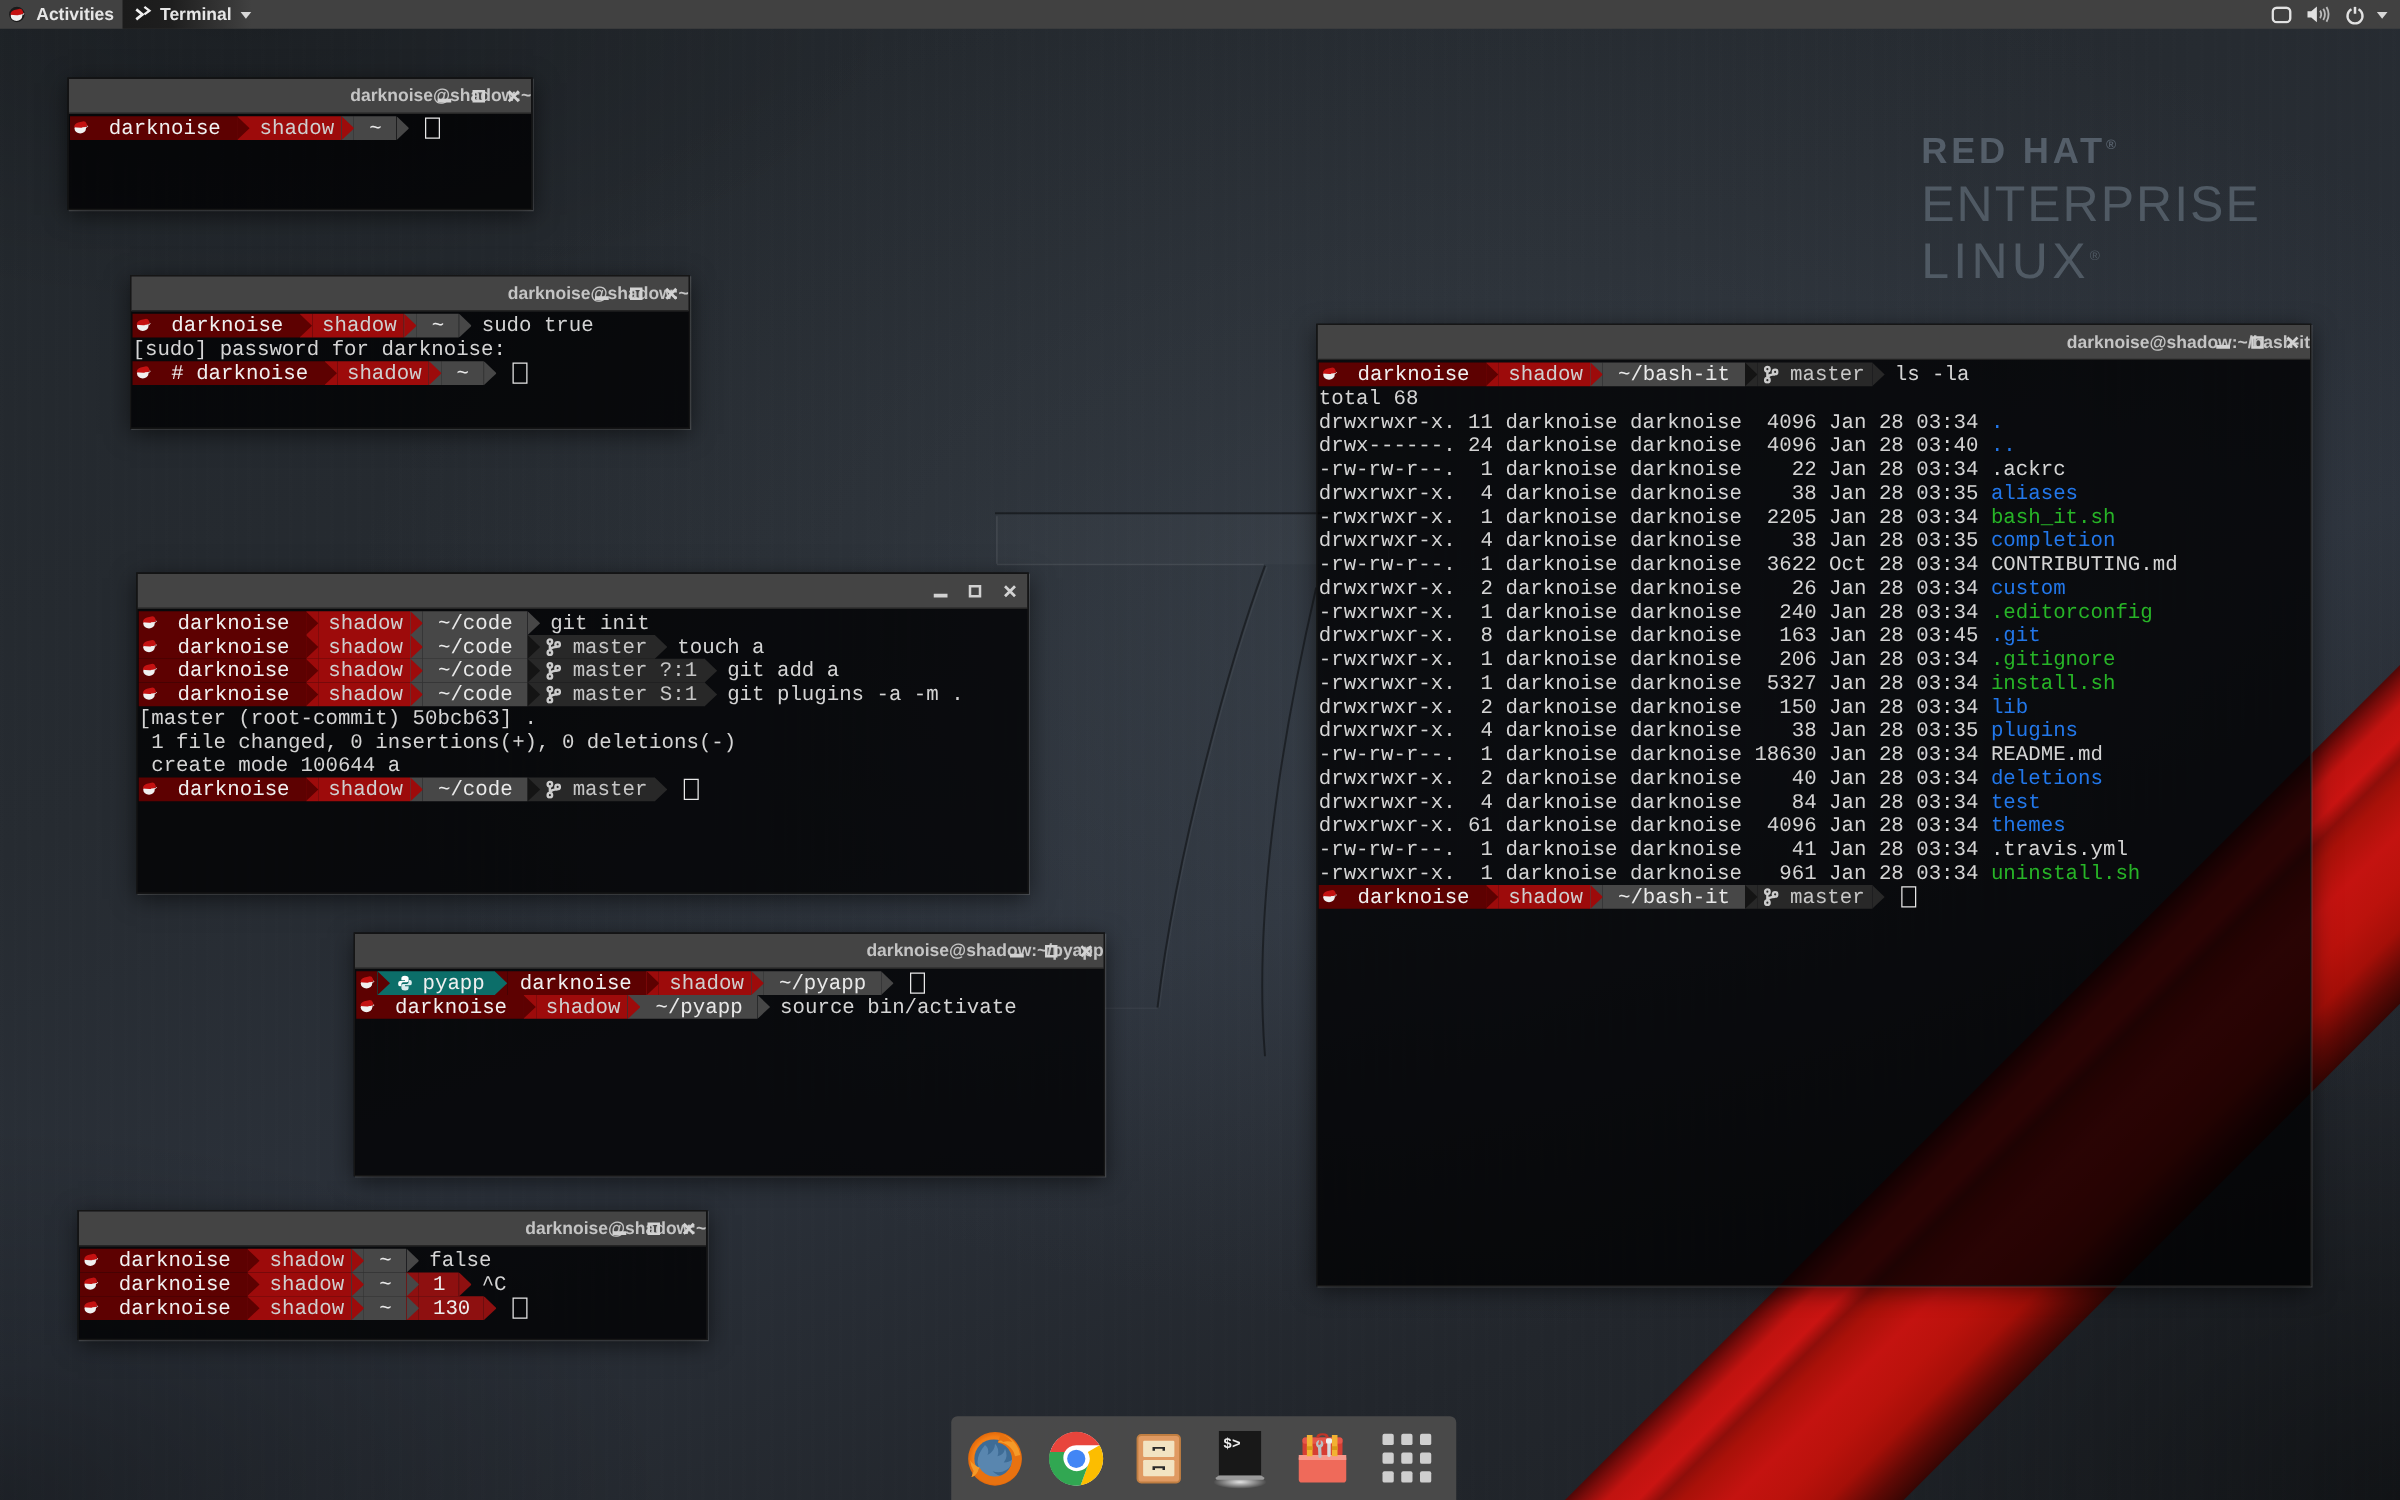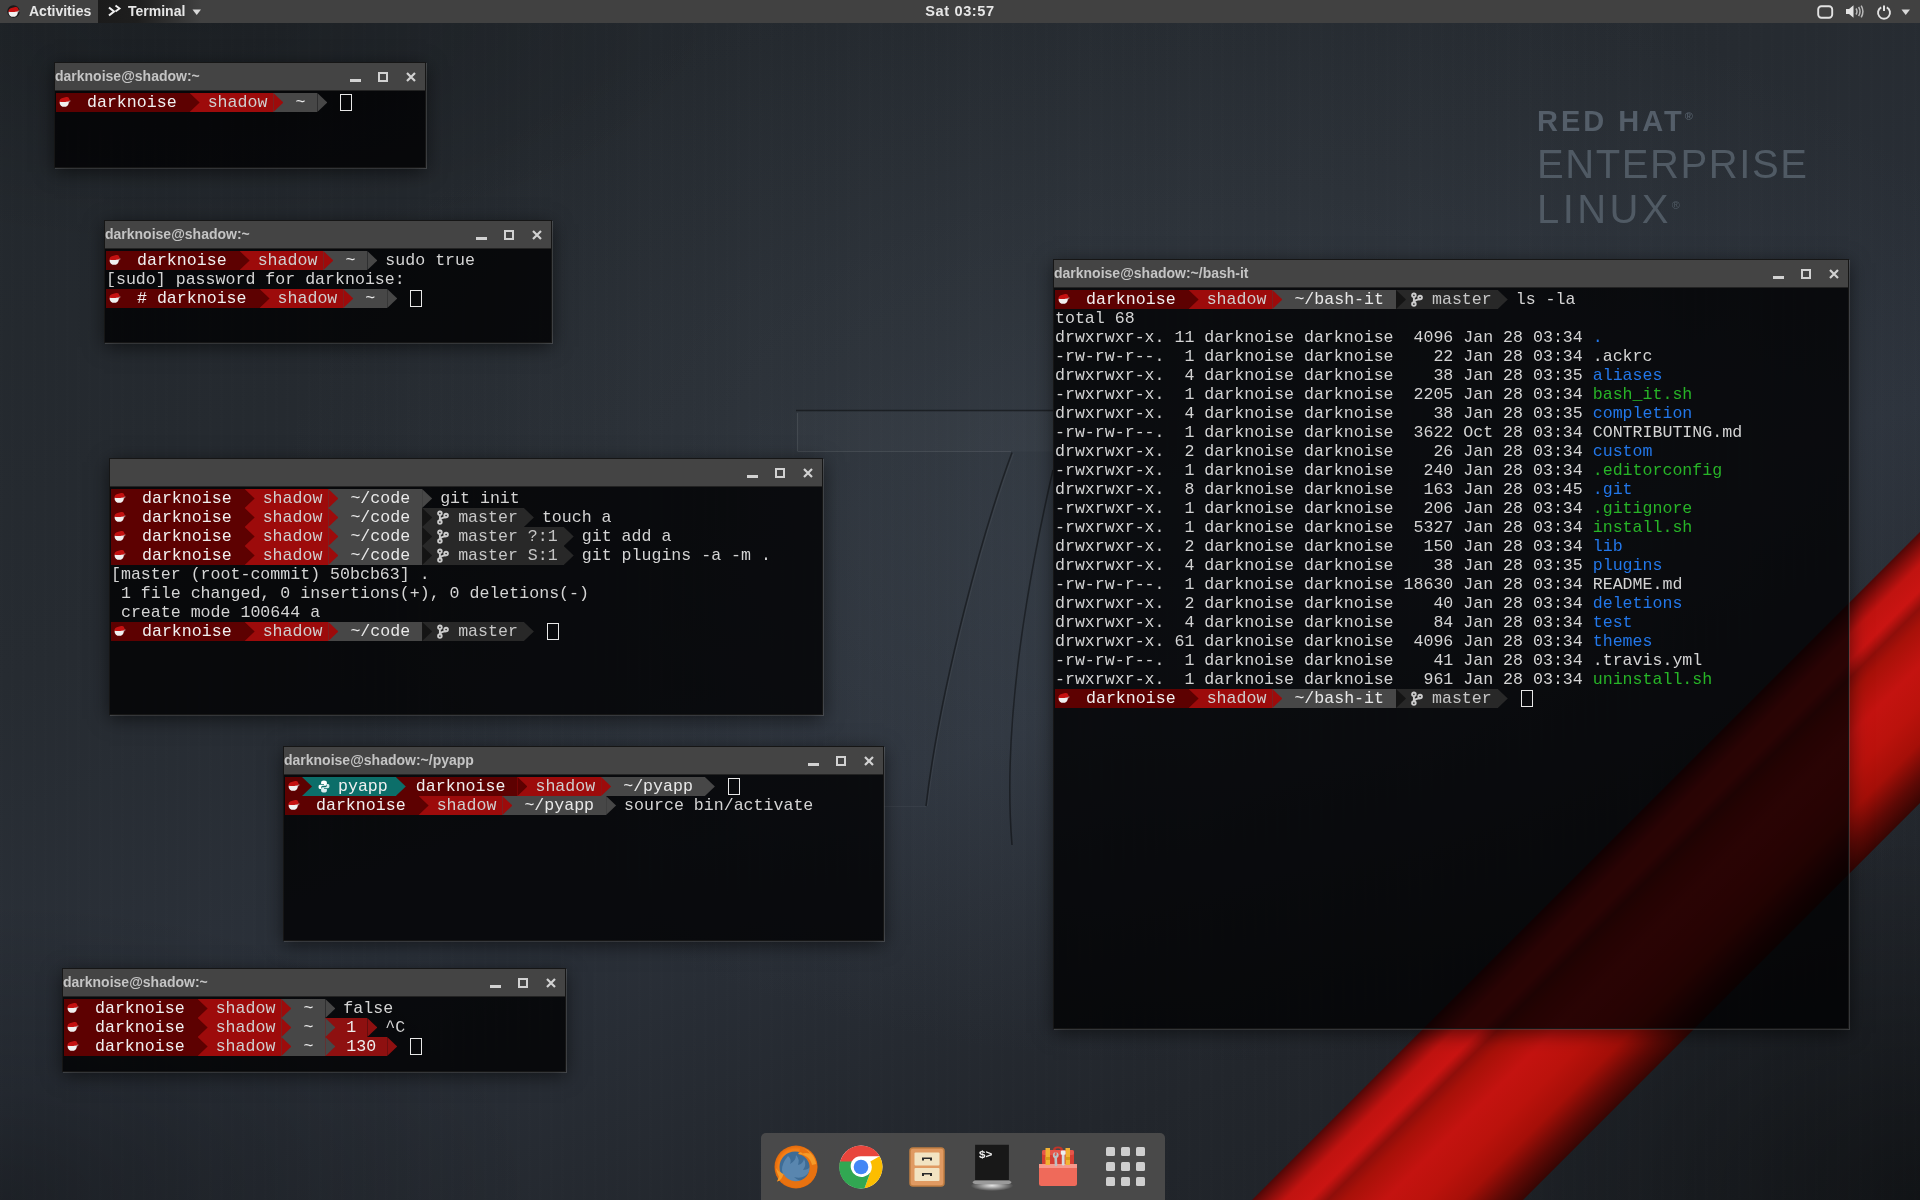--- a/index.html
+++ b/index.html
@@ -20,21 +20,21 @@
 #rhlogo sup{font-size:11px}
 
 #topbar{position:absolute;left:0;top:0;width:1920px;height:23px;background:#414141;color:#e6e6e6;font-size:14px}
 #topbar .act{position:absolute;left:29px;top:3px;font-weight:700}
 #appmenu{position:absolute;left:98px;top:0;height:23px;width:112px;background:linear-gradient(90deg,#1b1b1b 0%,#1e1e1e 35%,rgba(35,35,35,0) 92%)}
 #appmenu .t{position:absolute;left:30px;top:3px;font-weight:600;color:#e6e6e6}
 #clock{position:absolute;left:0;right:0;top:3px;text-align:center;font-weight:bold;font-size:14.6px;letter-spacing:0.6px}
 
 .win{position:absolute;overflow:hidden;border:1px solid #161616;box-shadow:0 4px 18px rgba(0,0,0,0.55),1px 1px 0 rgba(160,160,160,0.35);background:rgba(0,0,1,0.79)}
 .tb{height:28px;background:#444444;border-bottom:1px solid #232323;position:relative}
-.tb .ti{position:absolute;left:0;right:0;top:5px;text-align:left;font-size:14px;font-weight:bold;color:#c4c4c4}
+.tb .ti{position:absolute;left:0;right:0;top:5px;text-align:right;font-size:14px;font-weight:bold;color:#c4c4c4}
 .bmin{position:absolute;width:11px;height:3px;background:#d2d2d2;top:16px}
 .bmax{position:absolute;width:10px;height:10px;border:2px solid #d2d2d2;top:9px}
 .bx{position:absolute;top:8px}
 .term{font-family:"Liberation Mono",monospace;font-size:16.6px;line-height:19px;color:#d4d4d4;padding:2px 0 0 1px}
 .tl{height:19px;white-space:pre}
 .fb{color:#2277ea}
 .fg{color:#27b427}
 .cmd{margin-left:8px}
 
 .seg{display:inline-block;height:19px;vertical-align:top}
@@ -120,21 +120,20 @@
  <div id="appmenu">
   <svg style="position:absolute;left:9px;top:4px" width="17" height="15" viewBox="0 0 17 15">
         <path d="M2,3.5 L7,7.5 L2,11.5" stroke="#f0f0f0" stroke-width="2.1" fill="none"></path>
         <path d="M8.5,1.5 L12.5,4.5 L8.5,7.5" stroke="#f0f0f0" stroke-width="1.9" fill="none"></path>
       </svg>
   <span class="t">Terminal</span>
   <svg style="position:absolute;left:94px;top:9px" width="10" height="7" viewBox="0 0 10 7">
         <path d="M0.5,0.5 H9 L4.7,6 Z" fill="#d8d8d8"></path>
       </svg>
  </div>
- <div id="clock">Sat 03:57</div>
  <svg style="position:absolute;left:1817px;top:5px" width="17" height="14" viewBox="0 0 17 14">
       <rect x="1.2" y="1.2" width="14" height="11.5" rx="3.2" fill="none" stroke="#e2e2e2" stroke-width="1.9"></rect>
     </svg>
  <svg style="position:absolute;left:1845px;top:4px" width="20" height="15" viewBox="0 0 20 15">
       <path d="M1,5 H4 L8.5,1.2 V13.8 L4,10 H1 Z" fill="#e2e2e2"></path>
       <path d="M11,4.5 Q13,7.5 11,10.5 M13.6,3 Q16.4,7.5 13.6,12 M16.2,1.6 Q19.6,7.5 16.2,13.4" stroke="#b9b9b9" stroke-width="1.5" fill="none"></path>
     </svg>
  <svg style="position:absolute;left:1876px;top:4px" width="16" height="16" viewBox="0 0 16 16">
       <path d="M8,1.5 V7" stroke="#e2e2e2" stroke-width="2" fill="none"></path>
       <path d="M5.2,3.4 A6,6 0 1 0 10.8,3.4" stroke="#e2e2e2" stroke-width="1.9" fill="none"></path>
@@ -325,20 +324,21 @@
           </svg>darknoise</span><span class="sep p1"><i></i></span><span class="seg s-h">shadow</span><span class="sep p2"><i></i></span><span class="seg s-d">~/bash-it</span><span class="sep p4"><i></i></span><span class="seg s-g"><svg class="br" width="13" height="15" viewBox="0 0 13 15">
             <g fill="none" stroke="#cccccc" stroke-width="1.9">
               <circle cx="3.9" cy="3.3" r="1.8"></circle>
               <circle cx="3.9" cy="12.1" r="1.8"></circle>
               <circle cx="10.1" cy="5.5" r="1.8"></circle>
               <path d="M3.9,5.2 V10.2 M3.9,10.6 C4.4,8.3 6.4,7.5 10.1,7.4"></path>
             </g>
           </svg>master</span><span class="sep p5"><i></i></span><span class="cmd">ls -la</span></div>
   <div class="tl">total 68</div>
   <div class="tl">drwxrwxr-x. 11 darknoise darknoise  4096 Jan 28 03:34 <span class="fb">.</span></div>
+  <div class="tl">drwx------. 24 darknoise darknoise  4096 Jan 28 03:40 <span class="fb">..</span></div>
   <div class="tl">-rw-rw-r--.  1 darknoise darknoise    22 Jan 28 03:34 .ackrc</div>
   <div class="tl">drwxrwxr-x.  4 darknoise darknoise    38 Jan 28 03:35 <span class="fb">aliases</span></div>
   <div class="tl">-rwxrwxr-x.  1 darknoise darknoise  2205 Jan 28 03:34 <span class="fg">bash_it.sh</span></div>
   <div class="tl">drwxrwxr-x.  4 darknoise darknoise    38 Jan 28 03:35 <span class="fb">completion</span></div>
   <div class="tl">-rw-rw-r--.  1 darknoise darknoise  3622 Oct 28 03:34 CONTRIBUTING.md</div>
   <div class="tl">drwxrwxr-x.  2 darknoise darknoise    26 Jan 28 03:34 <span class="fb">custom</span></div>
   <div class="tl">-rwxrwxr-x.  1 darknoise darknoise   240 Jan 28 03:34 <span class="fg">.editorconfig</span></div>
   <div class="tl">drwxrwxr-x.  8 darknoise darknoise   163 Jan 28 03:45 <span class="fb">.git</span></div>
   <div class="tl">-rwxrwxr-x.  1 darknoise darknoise   206 Jan 28 03:34 <span class="fg">.gitignore</span></div>
   <div class="tl">-rwxrwxr-x.  1 darknoise darknoise  5327 Jan 28 03:34 <span class="fg">install.sh</span></div>

